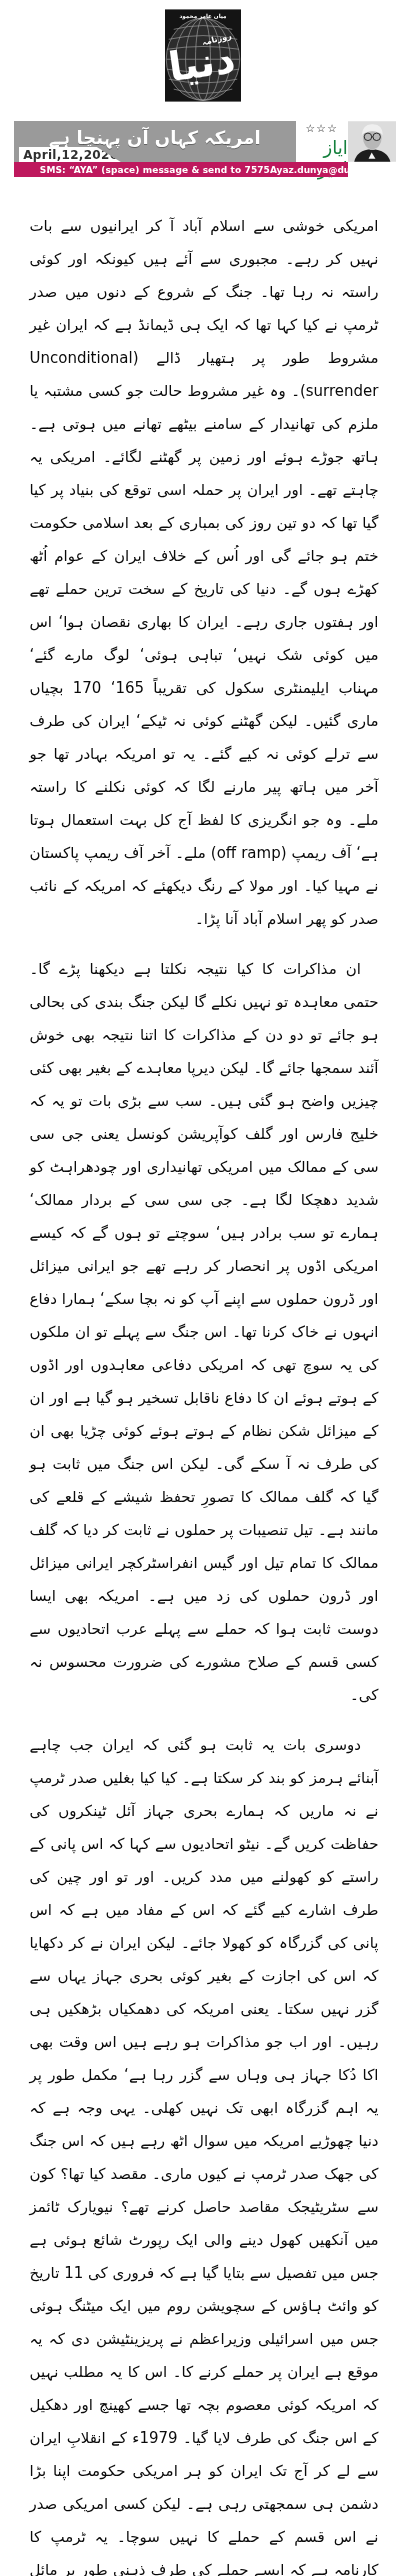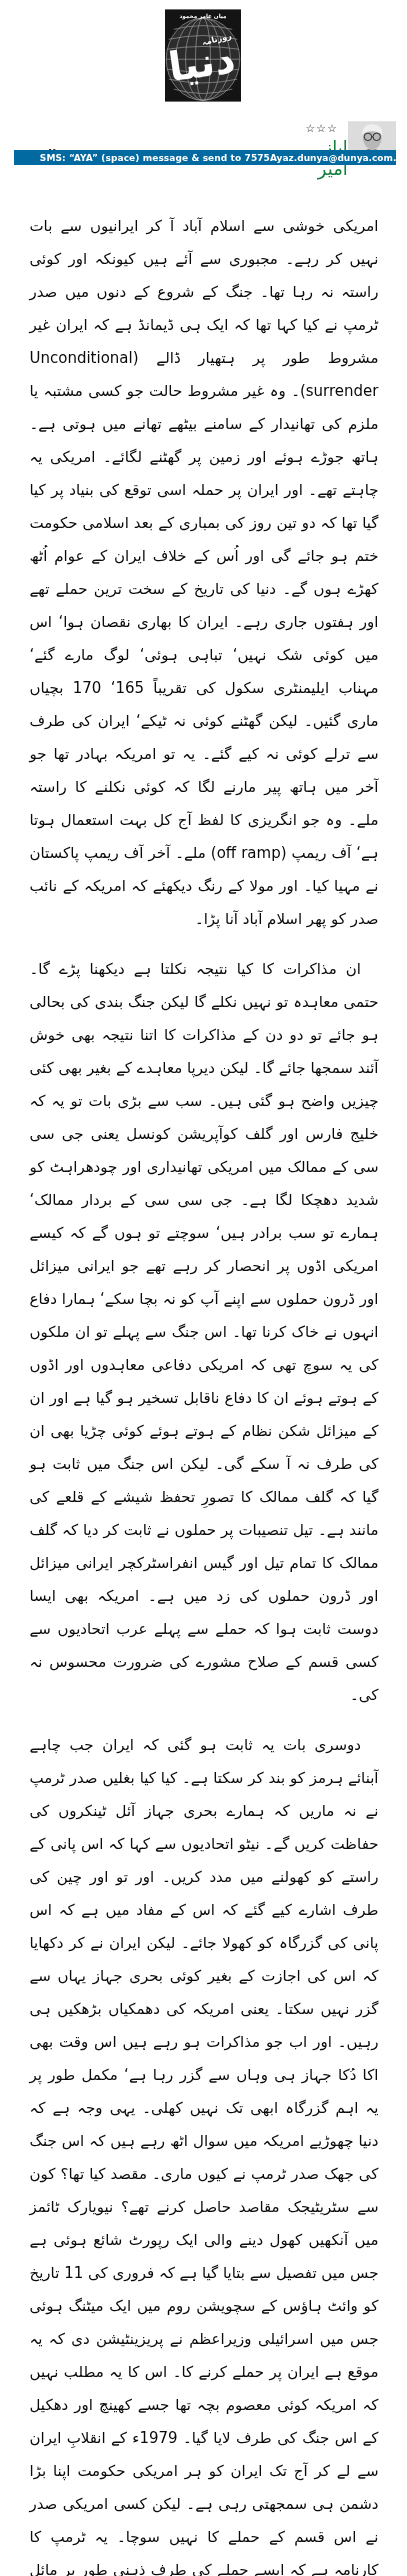--- a/index.html
+++ b/index.html
@@ -26,21 +26,21 @@
   }
   .datetext { color:#2f2f2f; font-size:12px; font-weight:bold; letter-spacing:0.3px; }
   .author-panel {
     position:absolute; left:282px; top:0; width:52px; height:41px; background:#ffffff;
     display:flex; flex-direction:column; align-items:center; justify-content:flex-start;
   }
   .stars { color:#111; font-size:10.7px; letter-spacing:1.3px; line-height:1; margin-top:2.5px; }
   .signature { color:#15803d; font-size:18px; font-weight:normal; direction:rtl; margin-top:3.1px; }
   .photo { position:absolute; left:334px; top:0; width:48px; height:41px; }
   .blackbar {
-    position:absolute; left:0; top:29px; width:382px; height:15px; background:#0369a1;
+    position:absolute; left:0; top:41px; width:334px; height:15px; background:#be185d;
     color:#ffffff; display:flex; align-items:center; justify-content:space-between;
     padding:0 5.6px 0 26px; box-sizing:border-box;
   }
   .smsline  { font-size:9px; font-weight:600; letter-spacing:0.1px; white-space:nowrap; }
   .email    { font-size:9px; font-weight:600; white-space:nowrap; }
   
   .article {
     position:absolute; left:12.5px; top:193px; width:383px;
     direction:rtl; text-align:justify; color:#0a0a0a;
     font-size:15px; line-height:33px; letter-spacing:0;
@@ -71,20 +71,23 @@
         <path d="M14 32 Q61 20 108 32"></path>
       </g>
       <text x="61" y="14" text-anchor="middle" fill="#ffffff" font-size="9" font-weight="bold" font-family="DejaVu Sans, sans-serif">میاں عامر محمود</text>
       <text x="84" y="52" text-anchor="middle" fill="#ffffff" font-size="13" font-weight="bold" font-family="DejaVu Sans, sans-serif" transform="rotate(-14 84 52)">روزنامہ</text>
       <text x="61" y="108" text-anchor="middle" fill="#ffffff" font-size="64" font-weight="bold" font-family="DejaVu Sans, sans-serif" transform="rotate(-8 61 100)">دنیا</text>
     </svg>
   </div>
 
   <div class="header">
 
+    <div class="titlebar">
+      <div class="headline">امریکہ کہاں آن پہنچا ہے</div>
+    </div>
 
     <div class="datebox">
       <span class="datetext">April,12,2026</span>
     </div>
 
     <div class="author-panel">
       <div class="stars">☆☆☆</div>
       <div class="signature">ایاز امیر</div>
     </div>
 

